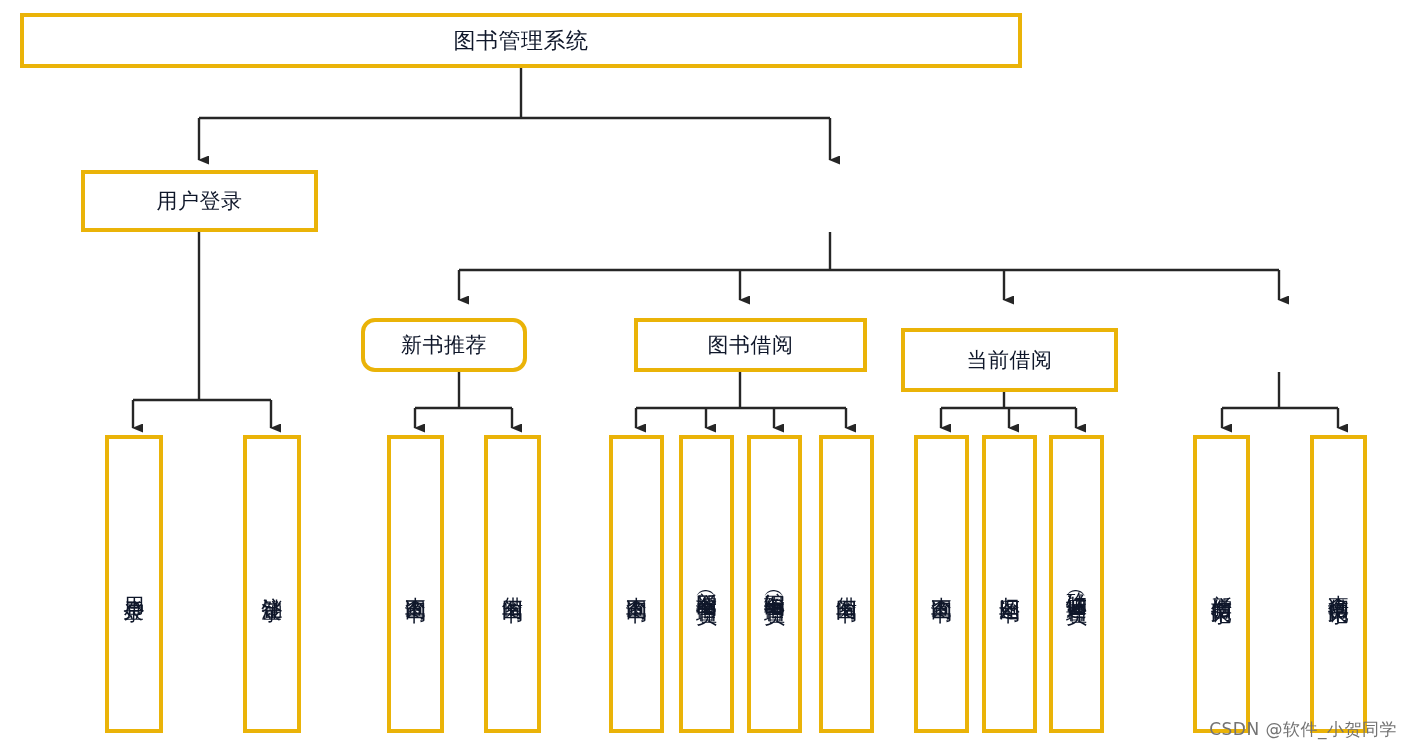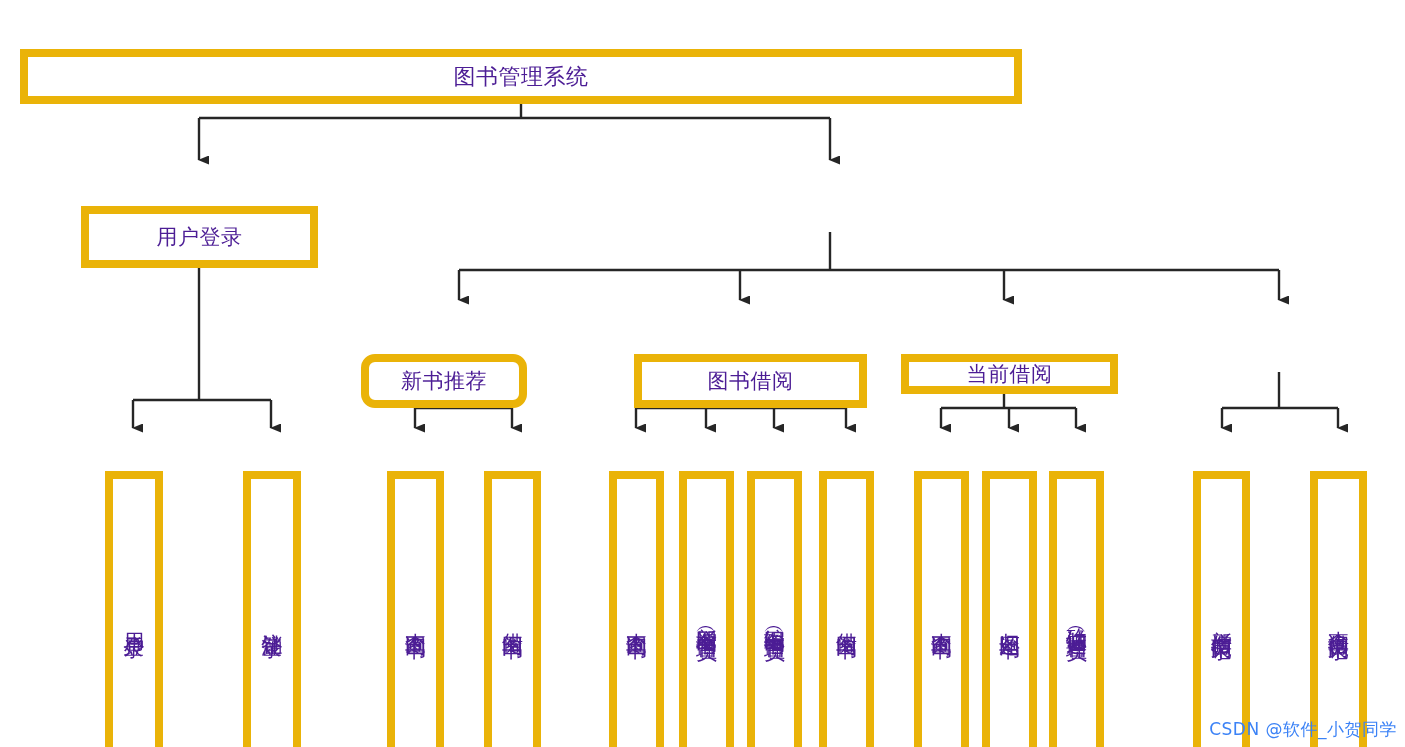--- a/index.html
+++ b/index.html
@@ -23,26 +23,25 @@
     left: 0;
     top: 0;
     width: 1405px;
     height: 747px;
     pointer-events: none;
   }
   .node {
     position: absolute;
     box-sizing: border-box;
     background: #ffffff;
-    border: 8px solid #eab308;
+    border: 4px solid #eab308;
     display: flex;
     align-items: center;
     justify-content: center;
-    color: #4c1d95;
-    margin-top: 36px;
+    color: #0f172a;
   }
   .node-label {
     display: block;
     text-align: center;
     line-height: 1.18;
     white-space: nowrap;
   }
   
   .node.horiz .node-label {
     font-size: 21px;
@@ -64,21 +63,21 @@
     line-height: 1.05;
     letter-spacing: 2px;
     white-space: normal;
     max-height: 100%;
   }
   #watermark {
     position: absolute;
     right: 8px;
     bottom: 6px;
     font-size: 17px;
-    color: #3b82f6;
+    color: #737373;
     letter-spacing: 0.5px;
     white-space: nowrap;
     user-select: none;
   }
 </style>
 </head>
 <body>
 
 <div id="diagram-canvas">
 
@@ -145,21 +144,21 @@
 
 
   <div class="node horiz" style="left:361px; top:318px; width:166px; height:54px;border-radius:14px;">
     <span class="node-label">新书推荐</span>
   </div>
 
   <div class="node horiz" style="left:634px; top:318px; width:233px; height:54px;">
     <span class="node-label">图书借阅</span>
   </div>
 
-  <div class="node horiz" style="left:901px; top:318px; width:217px; height:40px;">
+  <div class="node horiz" style="left:901px; top:328px; width:217px; height:64px;">
     <span class="node-label">当前借阅</span>
   </div>
 
 
   <div class="node vert" style="left:105px; top:435px; width:58px; height:298px;">
     <span class="node-label">用户登录</span>
   </div>
 
   <div class="node vert" style="left:243px; top:435px; width:58px; height:298px;">
     <span class="node-label">注销登录</span>

